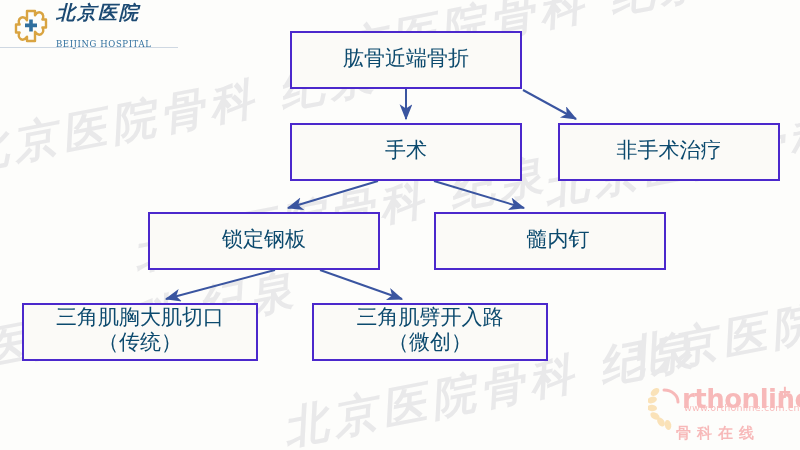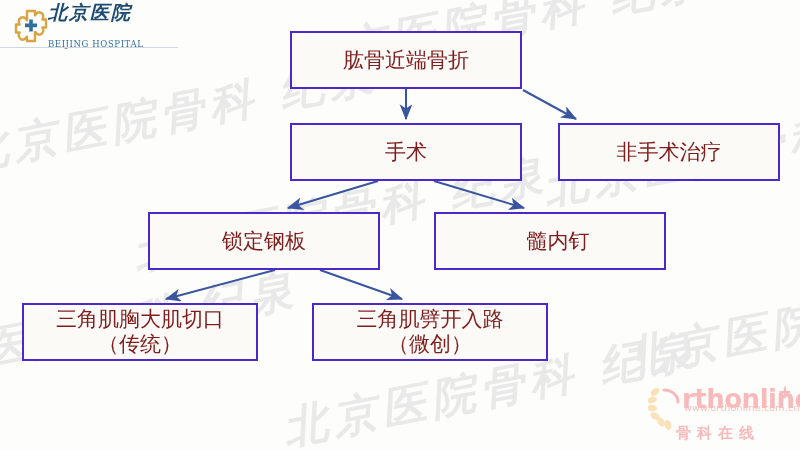--- a/index.html
+++ b/index.html
@@ -47,21 +47,21 @@
   
   .logo {
     position: absolute;
     left: 14px;
     top: 6px;
     width: 165px;
     height: 40px;
     z-index: 4;
     display: flex;
     align-items: center;
-    gap: 0;
+    gap: 8px;
   }
   .logo-mark { width: 34px; height: 34px; flex: 0 0 34px; }
   .logo-text { display: flex; flex-direction: column; line-height: 1; }
   .logo-cn {
     font-family: "DejaVu Serif", "Liberation Serif", serif;
     font-style: italic;
     font-weight: 700;
     font-size: 19px;
     color: #1c4a73;
     letter-spacing: 2px;
@@ -89,24 +89,24 @@
   .node {
     position: absolute;
     box-sizing: border-box;
     border: 2px solid var(--nodeBorder, #4b28cc);
     background: #fbfaf7;
     display: flex;
     align-items: center;
     justify-content: center;
     text-align: center;
     z-index: 3;
-    color: #7f1d1d;
+    color: #0c4a6e;
     font-size: 21px;
     line-height: 1.18;
-    font-family: Liberation Sans, sans-serif;
+    font-family: Liberation Mono, monospace;
   }
   .node .txt { display: block; padding: 0 6px; }
   .node .l2 { display: block; }
 
   
   .edges {
     position: absolute;
     inset: 0;
     z-index: 2;
     pointer-events: none;

